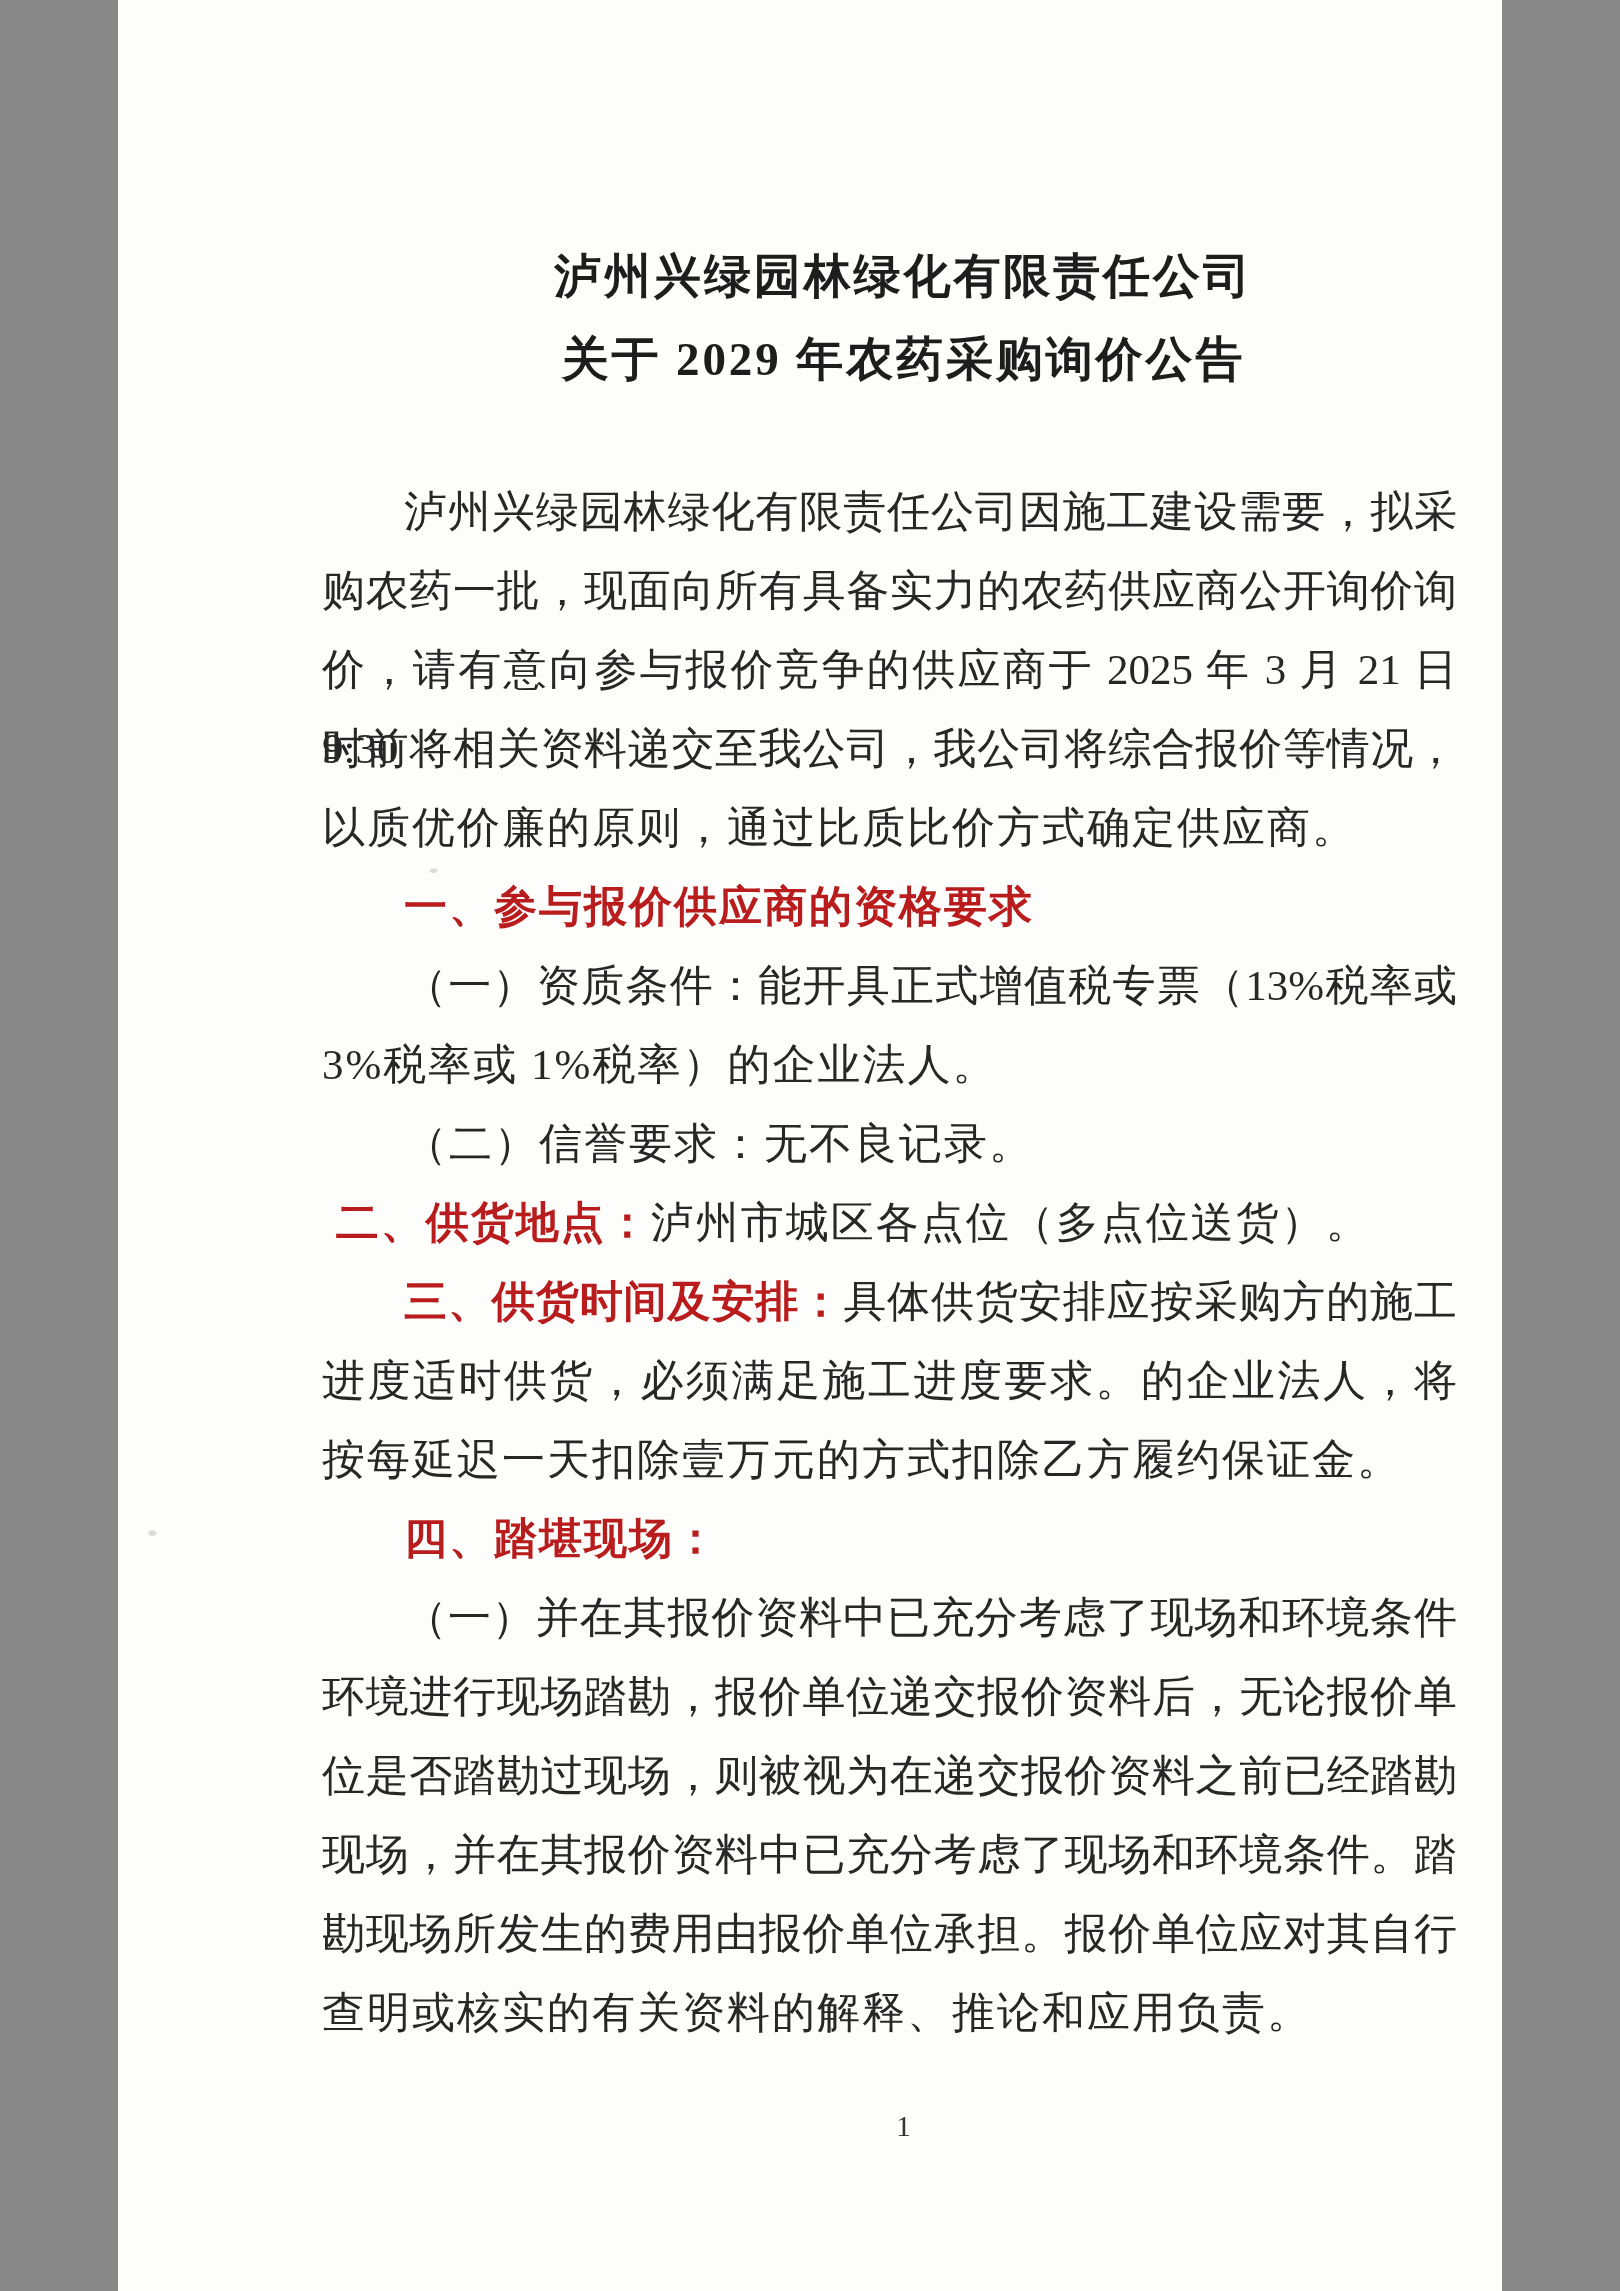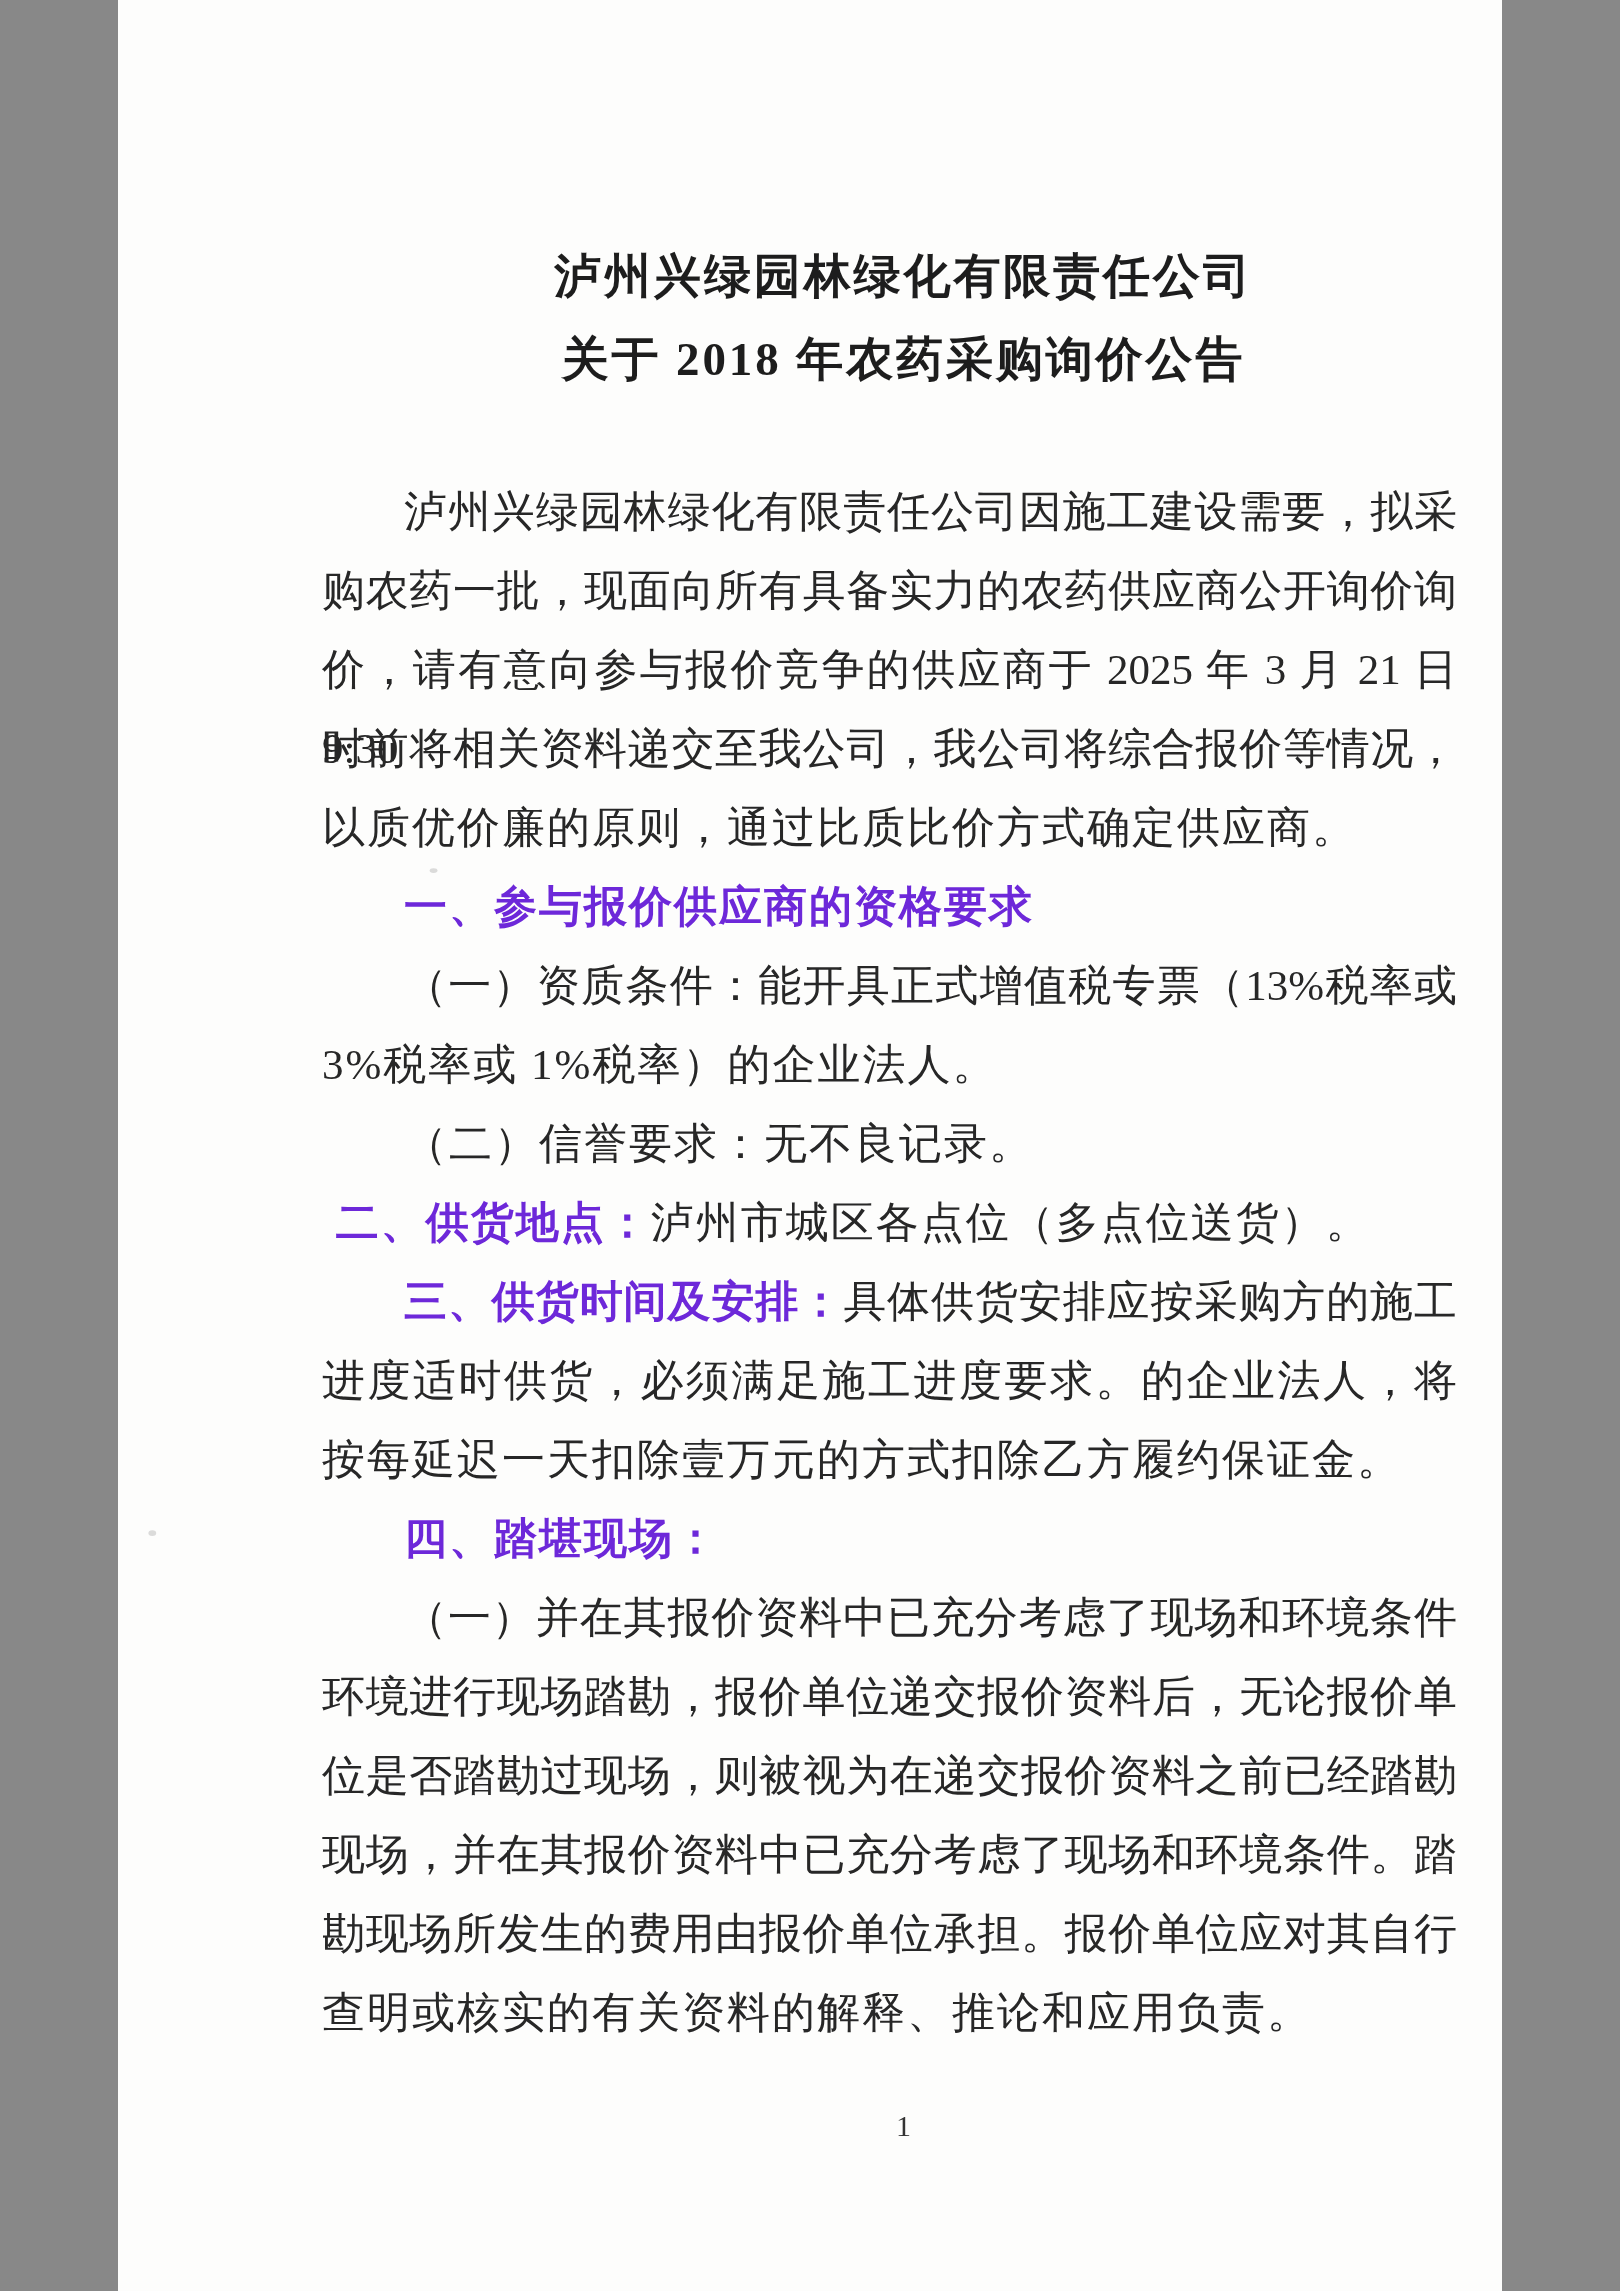--- a/index.html
+++ b/index.html
@@ -44,21 +44,21 @@
     white-space:normal;
     text-align:justify;
     text-align-last:justify;
     text-justify:inter-character;
   }
   .b-line.ind2{text-indent:82px;}
   .b-line.indS{text-indent:13.7px;}
   .seg-bold{
     font-weight:bold;
     font-family:Liberation Mono, monospace;
-    color:#6d28d9;
+    color:#b91c1c;
   }
   
   .page-num{
     position:absolute;
     left:218px;width:1135px;top:2109px;
     text-align:center;
     font-size:30px;
     color:#333;
   }
   
@@ -74,21 +74,21 @@
     pointer-events:none;
   }
 </style>
 </head>
 <body>
 
 <div class="page">
 
   <div class="titles">
     <div class="title-line">泸州兴绿园林绿化有限责任公司</div>
-    <div class="title-line">关于 2018 年农药采购询价公告</div>
+    <div class="title-line">关于 2029 年农药采购询价公告</div>
   </div>
 
   <div class="doc-body" id="doc-body">
       <div class="b-line justify ind2"><span>泸州兴绿园林绿化有限责任公司因施工建设需要，拟采</span></div>
       <div class="b-line justify"><span>购农药一批，现面向所有具备实力的农药供应商公开询价询</span></div>
       <div class="b-line justify"><span>价，请有意向参与报价竞争的供应商于 2025 年 3 月 21 日 9:30</span></div>
       <div class="b-line justify"><span>时前将相关资料递交至我公司，我公司将综合报价等情况，</span></div>
       <div class="b-line"><span>以质优价廉的原则，通过比质比价方式确定供应商。</span></div>
       <div class="b-line ind2"><span class="seg-bold">一、参与报价供应商的资格要求</span></div>
       <div class="b-line justify ind2"><span>（一）资质条件：能开具正式增值税专票（13%税率或</span></div>

